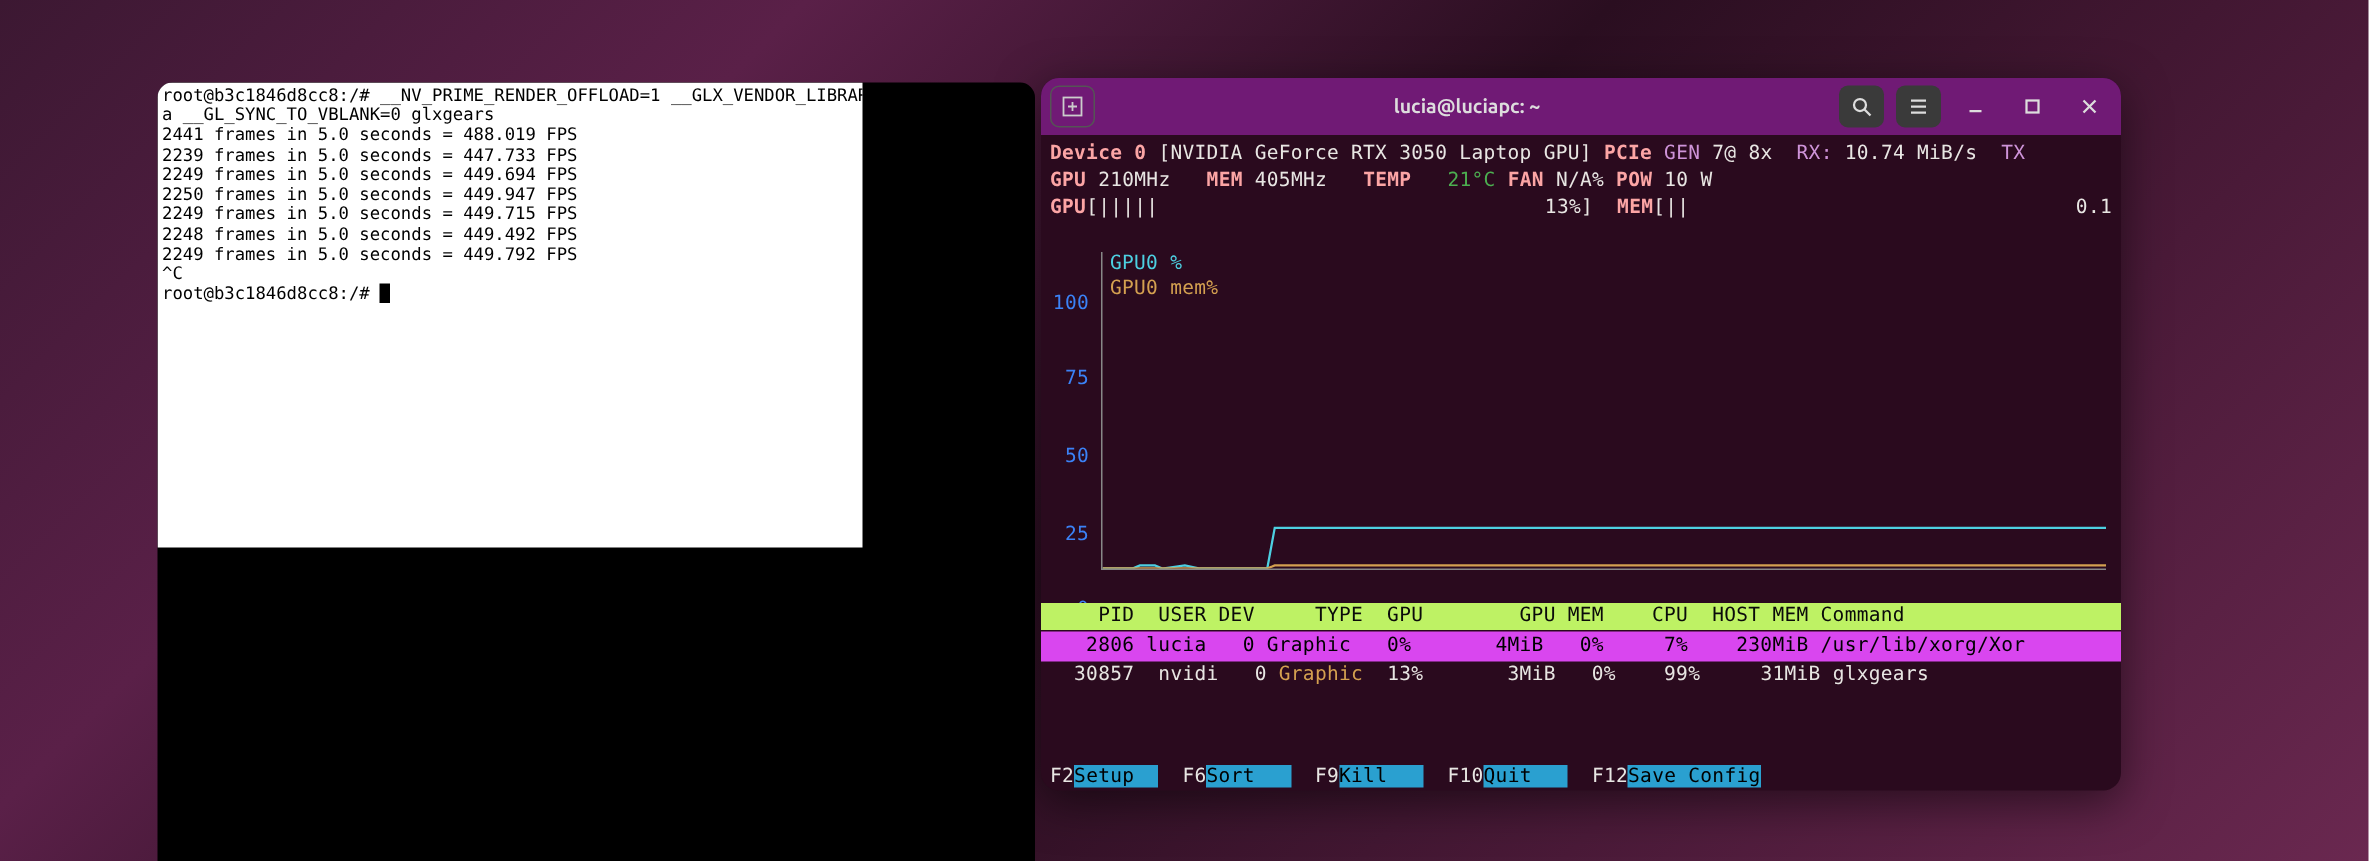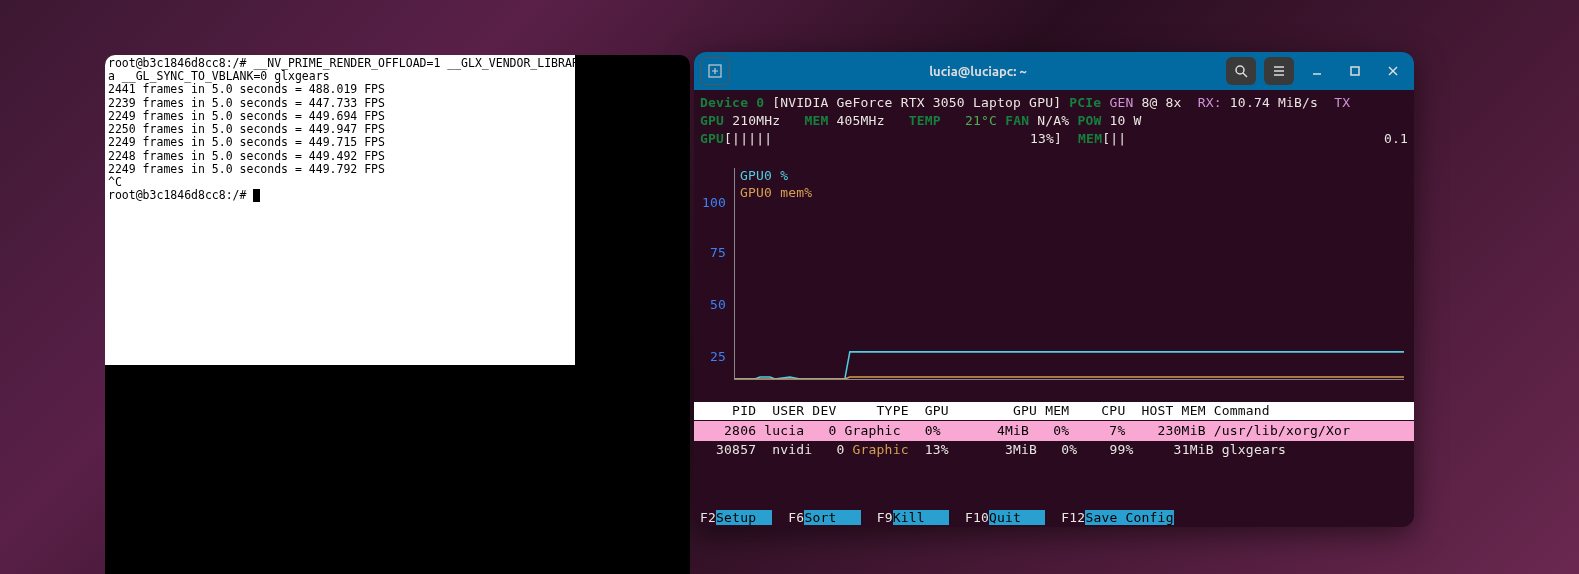--- a/index.html
+++ b/index.html
@@ -53,21 +53,21 @@
     position: absolute;
     left: 694px; top: 52px;
     width: 720px; height: 475px;
     background: #2a0a1e;
     border-radius: 12px;
     overflow: hidden;
     box-shadow: 0 8px 30px rgba(0,0,0,0.5);
   }
   .term-titlebar {
     height: 38px;
-    background: #0369a1;
+    background: #701a75;
     display: flex;
     align-items: center;
     padding: 0 6px;
     gap: 8px;
     color: #ddd;
     font-family: 'Ubuntu', sans-serif;
     font-size: 13px;
   }
   .term-newtab {
     width: 30px; height: 28px;
@@ -87,21 +87,21 @@
   .term-body {
     padding: 4px 6px 0 6px;
     font-size: 13px;
     line-height: 1.38;
     color: #e8e6e3;
     height: calc(100% - 38px);
     position: relative;
     letter-spacing: 0.2px;
   }
   .cyan { color: #4dd0e1; }
-  .cyan-b { color: #15803d; font-weight: bold; }
+  .cyan-b { color: #fca5a5; font-weight: bold; }
   .white { color: #e8e6e3; text-align: center; }
   .yellow { color: #d4a050; text-align: center; }
   .green { color: #4caf50; }
   .magenta { color: #ce93d8; }
 
   .chart-area {
     position: absolute;
     left: 6px; right: 10px;
     top: 78px;
     height: 222px;
@@ -122,34 +122,34 @@
     position: absolute;
     left: 40px; top: 0;
     font-size: 13px;
     line-height: 1.3;
   }
 
   .proc-header {
     position: absolute;
     left: 0; right: 0;
     top: 312px;
-    background: #ffffff;
+    background: #bef264;
     color: #0a0a0a;
     font-size: 13px;
     padding: 0 6px;
     white-space: pre;
   }
   .proc-row {
     position: absolute;
     left: 0; right: 0;
     font-size: 13px;
     padding: 1px 6px;
     white-space: pre;
   }
-  .proc-row.sel { background: #f9a8d4; color: #000; top: 331px;}
+  .proc-row.sel { background: #d946ef; color: #000; top: 331px;}
   .proc-row.r2 { top: 350px; color: #e8e6e3;}
   .proc-row .yellow { color: #d4a050; }
 
   .fkeys {
     position: absolute;
     left: 0; right: 0; bottom: 0;
     font-size: 13px;
     white-space: pre;
     color: #e8e6e3;
     padding: 0 6px;
@@ -214,21 +214,21 @@
         </svg>
     </div>
   </div>
 
   <div class="term-body">
     <div>
       <span class="cyan-b">Device 0</span>
       <span class="white">[NVIDIA GeForce RTX 3050 Laptop GPU]</span>
       <span class="cyan-b">PCIe</span>
       <span class="magenta">GEN</span>
-      <span class="white">8@ 8x</span>
+      <span class="white">7@ 8x</span>
       &nbsp;<span class="magenta">RX:</span>
       <span class="white">10.74 MiB/s</span>
       &nbsp;<span class="magenta">TX</span>
     </div>
     <div>
       <span class="cyan-b">GPU</span>
       <span class="white">210MHz</span>
       &nbsp;&nbsp;<span class="cyan-b">MEM</span>
       <span class="white">405MHz</span>
       &nbsp;&nbsp;<span class="cyan-b">TEMP</span>

